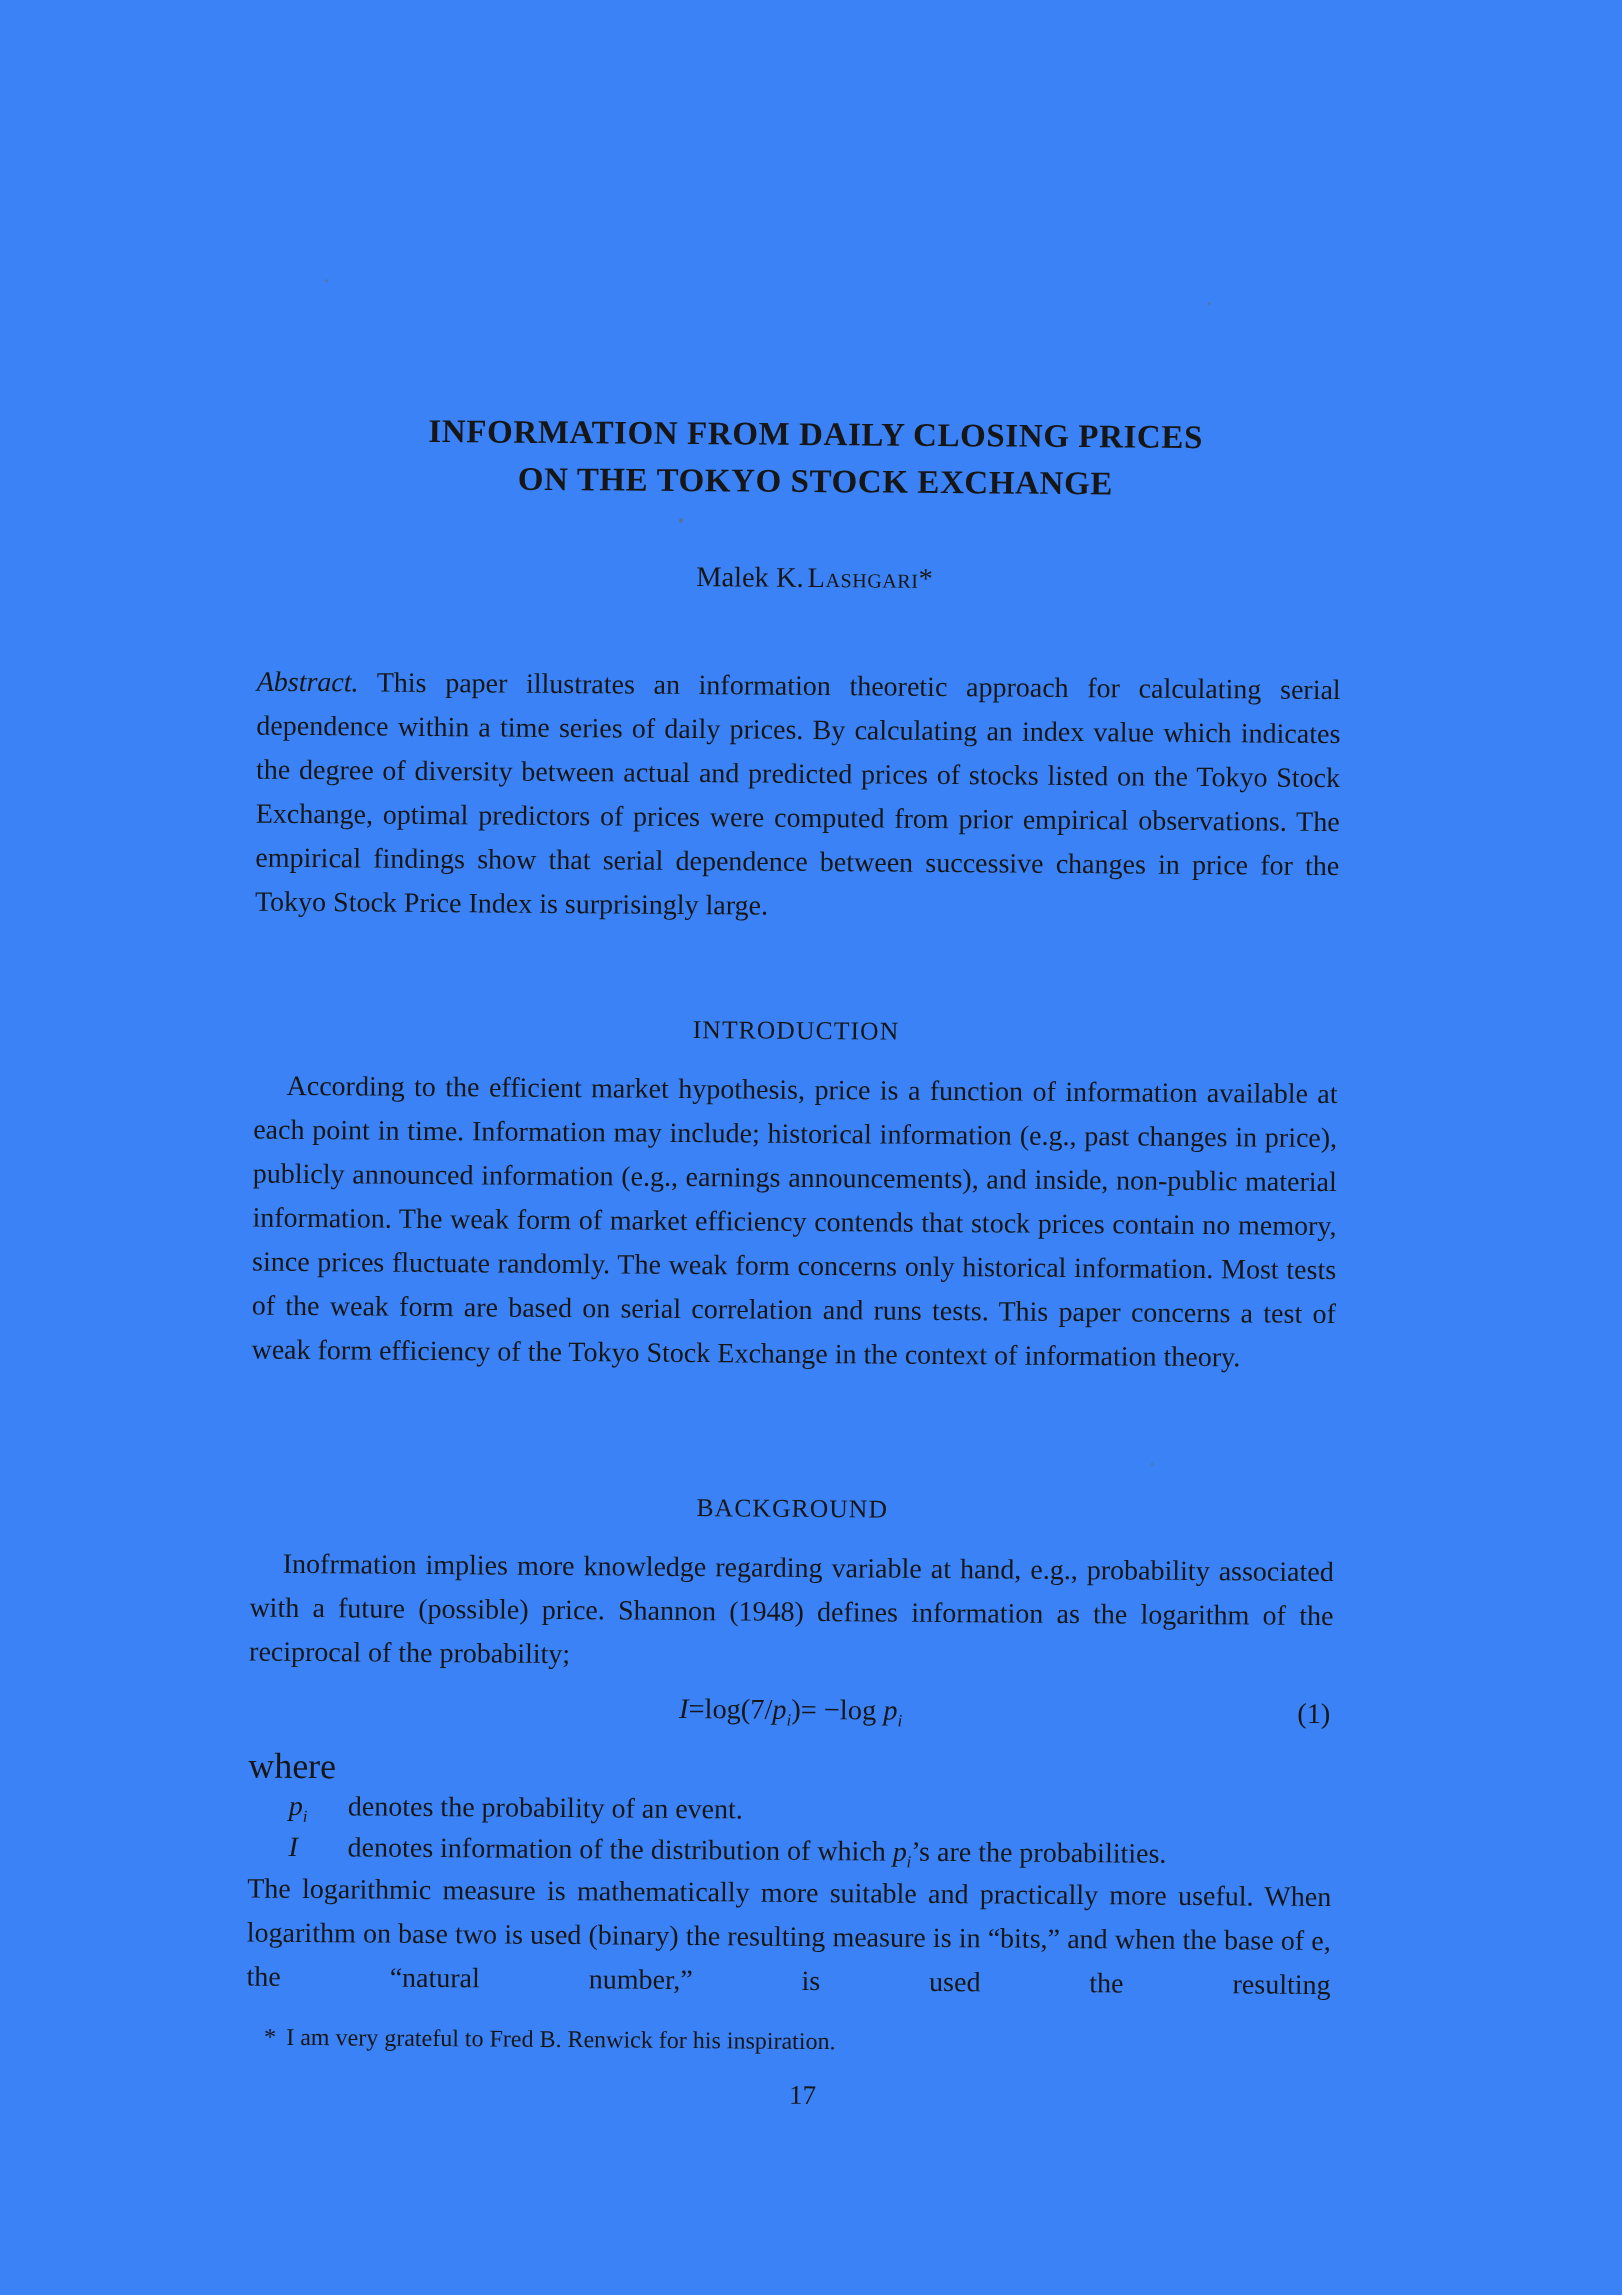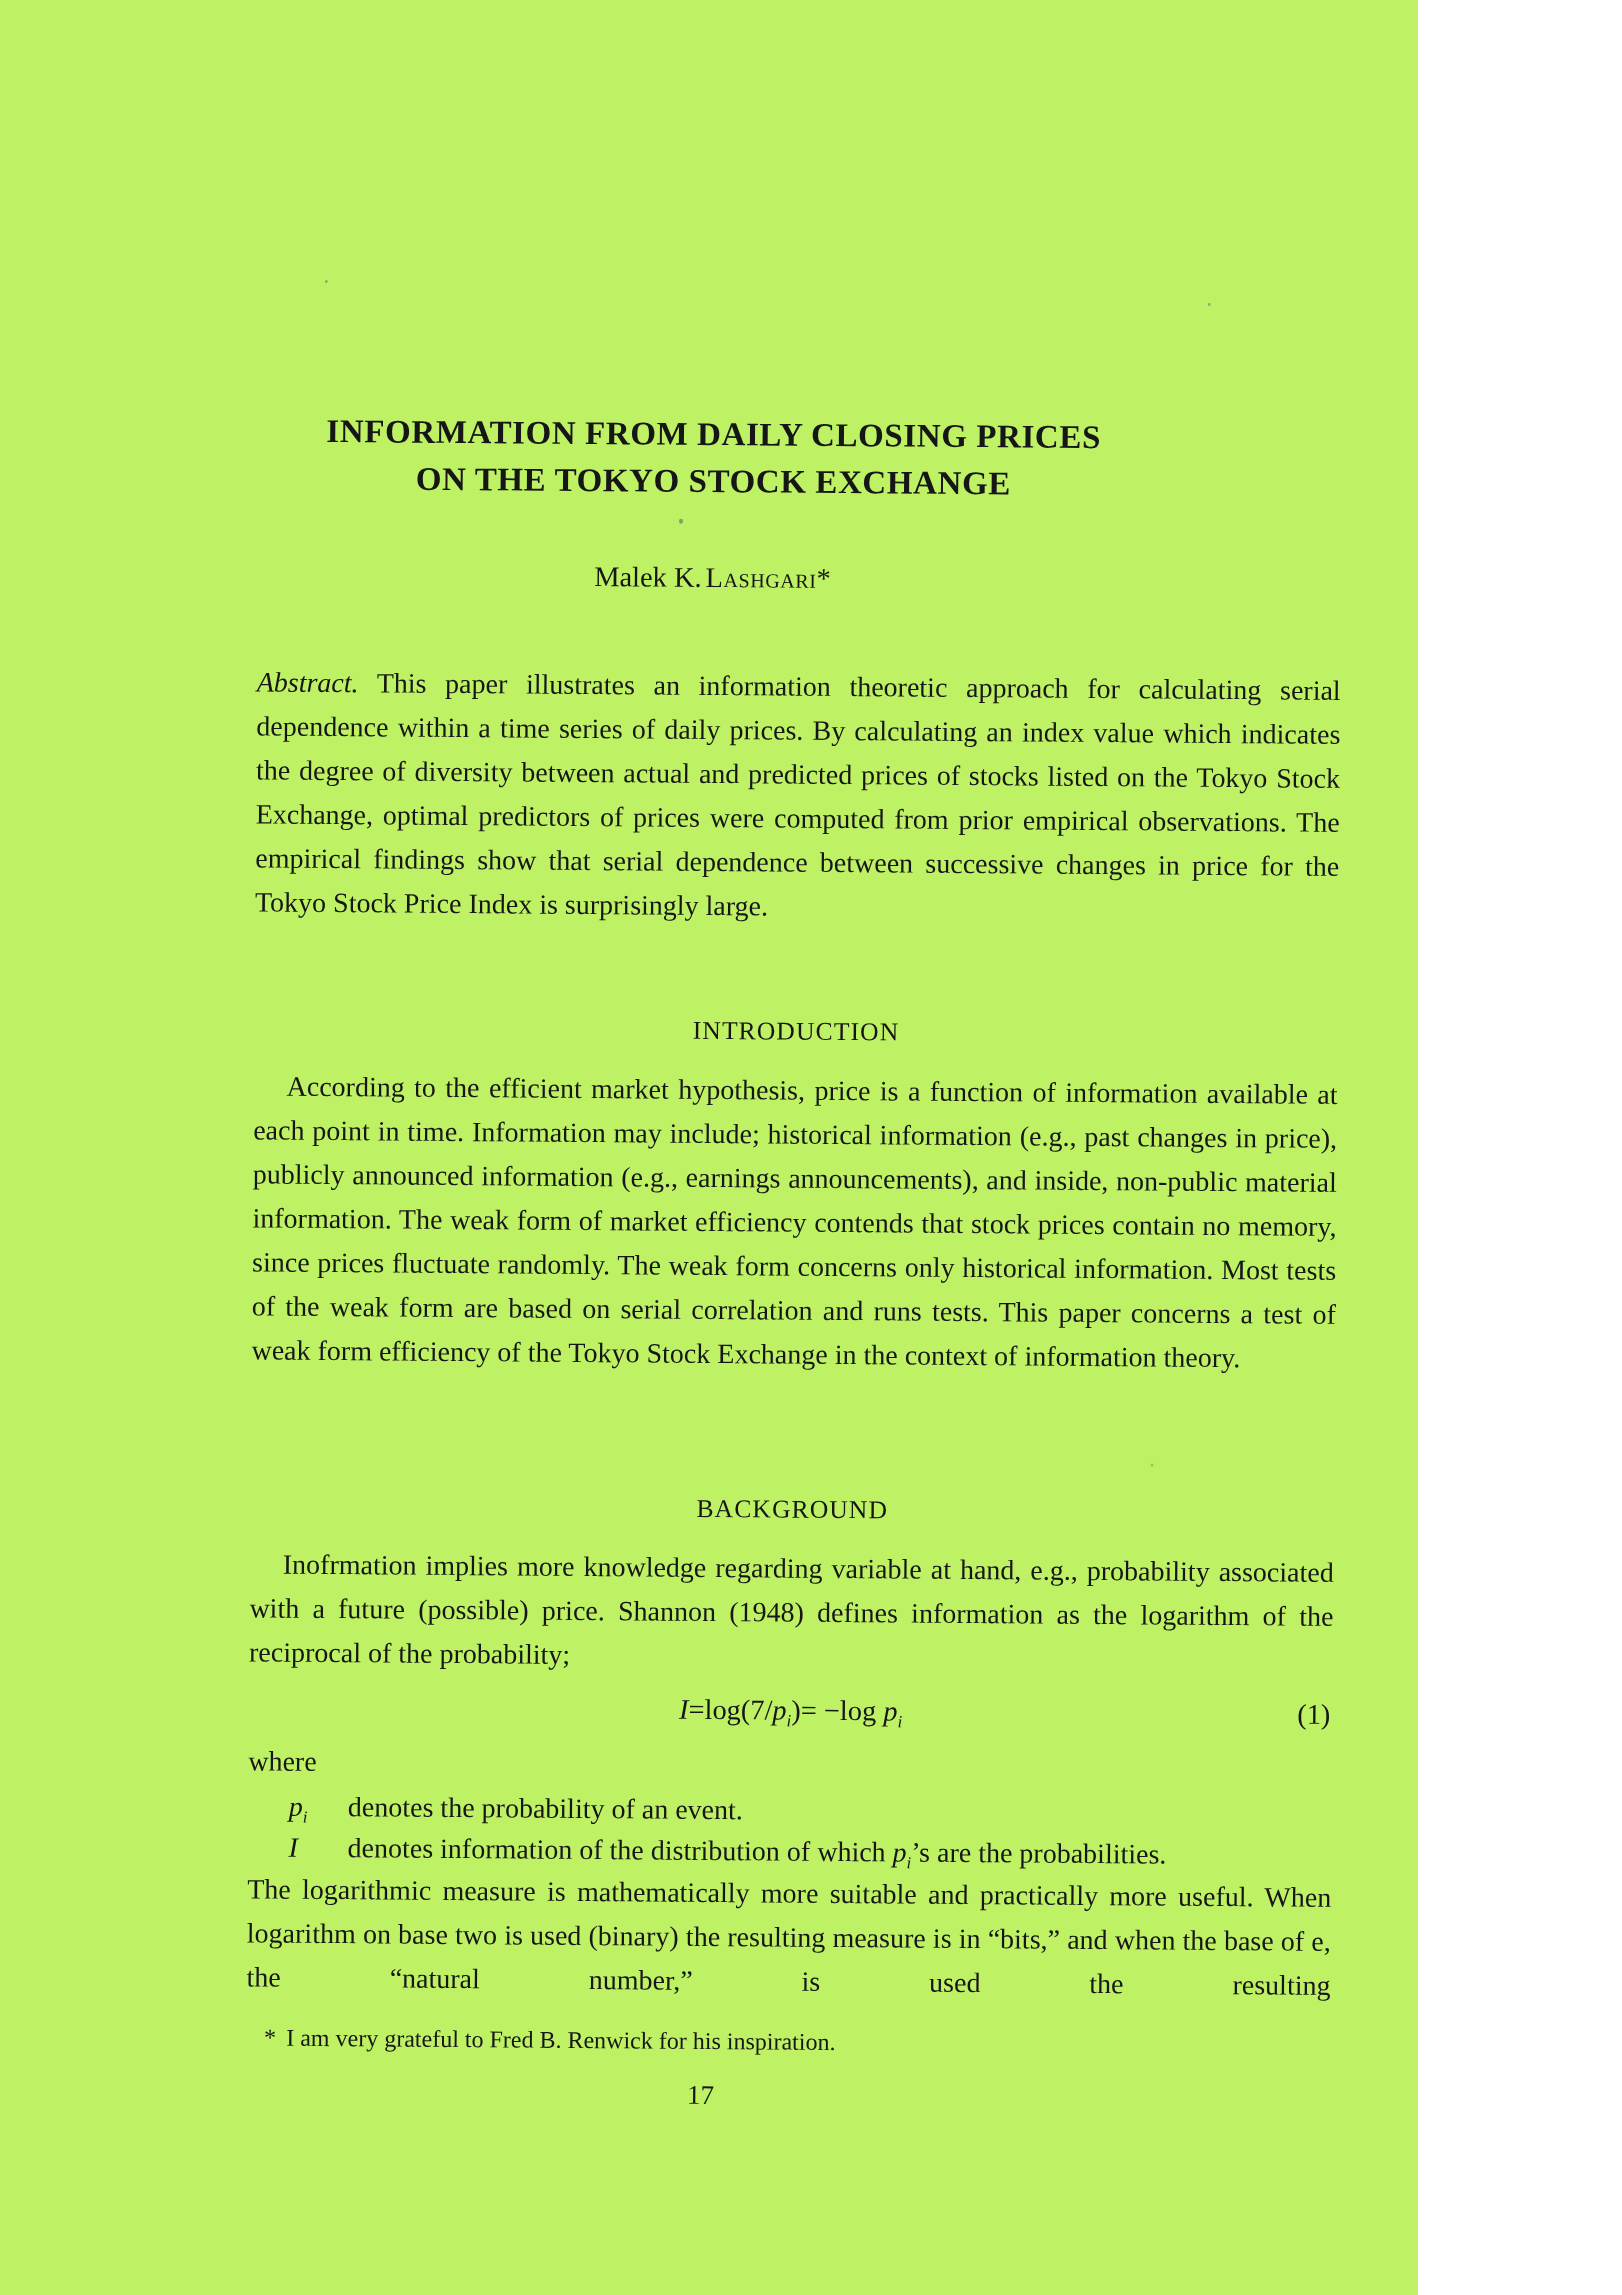--- a/index.html
+++ b/index.html
@@ -1,20 +1,20 @@
 <!DOCTYPE html>
 <html style="font-size:9px"><head>
 <meta charset="utf-8">
 <title>Scanned Paper Page</title>
 <style>
   html,body{margin:0;padding:0;background:#ffffff;}
   .page{
     position:relative;
-    width:1418px;height:2295px;
-    background:#bef264;
+    width:1622px;height:2295px;
+    background:#3b82f6;
     color:#161616;
     font-family:"Liberation Serif","DejaVu Serif",serif;
     overflow:hidden;
   }
   .scan{position:absolute;inset:0;transform:rotate(.45deg);transform-origin:50% 45%;}
 
   .title{
     position:absolute;top:411px;left:0;width:100%;
     margin:0;text-align:center;
     font-size:33px;font-weight:700;line-height:47px;letter-spacing:0.6px;
@@ -46,21 +46,21 @@
 
   .it{font-style:italic;}
   sub{font-size:60%;line-height:0;}
 
   .eqrow{
     position:absolute;left:254px;width:1084px;top:1694px;
     font-size:28.4px;text-align:center;
   }
   .eqnum{position:absolute;right:2.3px;top:0;font-style:normal;}
 
-  .where{position:absolute;left:254px;top:1749px;font-size:28px;}
+  .where{position:absolute;left:254px;top:1749px;font-size:36px;}
 
   .defrow{position:absolute;left:295px;font-size:28px;line-height:40px;}
   .def-1{top:1790px;}
   .def-2{top:1831px;}
   .defterm{display:inline-block;width:59px;}
 
   .footnote{
     position:absolute;left:272px;top:2028px;width:967px;
     font-size:24px;
   }

